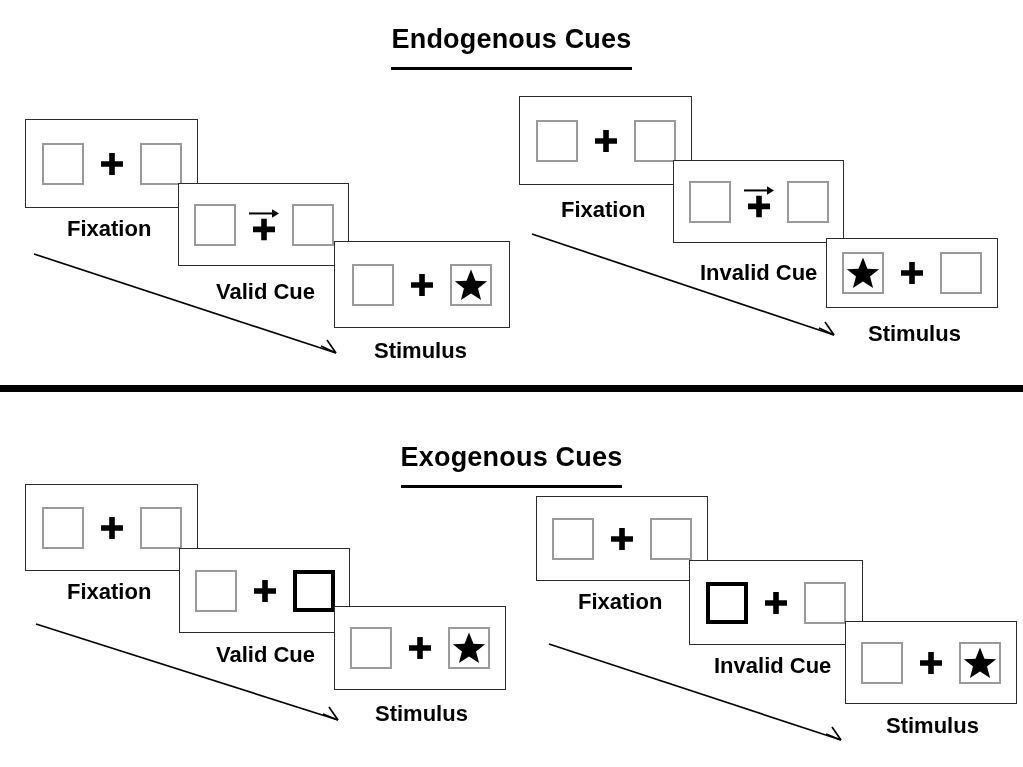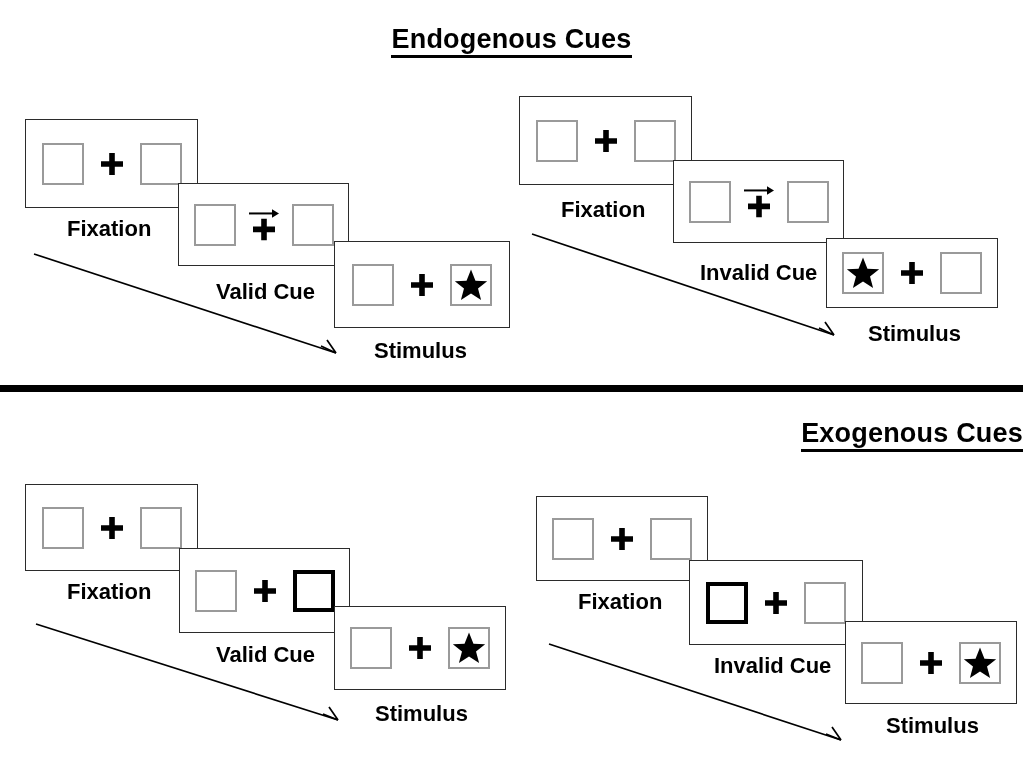--- a/index.html
+++ b/index.html
@@ -19,21 +19,21 @@
     position:absolute;
     width:100%;
     text-align:center;
     font-weight:bold;
     font-size:27px;
     letter-spacing:.2px;
     color:#000;
   }
   .section-title span{
     border-bottom:3px solid #000;
-    padding-bottom:1px;
+    padding-bottom:13px;
   }
 
   
   .divider{
     position:absolute;
     left:0;
     width:1023px;
     height:7px;
     background:#000;
   }
@@ -226,21 +226,21 @@
   </div>
   <div class="stage-label" style="left:868px;top:321px;">Stimulus</div>
 
   <svg class="time-arrow" style="left:528px;top:228px;width:320px;height:120px;" viewBox="0 0 320 120">
     <line x1="4" y1="6" x2="306" y2="107" stroke="#000" stroke-width="1.7"></line>
     <path d="M306 107 L291 100 M306 107 L297 94" stroke="#000" stroke-width="1.7" fill="none"></path>
   </svg>
 
   <div class="divider" style="top:385px;"></div>
 
-  <div class="section-title" style="top:418px;text-align:right;">
+  <div class="section-title" style="top:442px;">
     <span>Exogenous Cues</span>
   </div>
 
   <div class="frame" style="left:25px;top:484px;width:173px;height:87px;">
     <div class="frame-inner">
       <div class="slot"></div>
       <div class="center-col">
         <svg class="plus" viewBox="0 0 22 22">
           <path d="M8.2 0 H13.8 V8.2 H22 V13.8 H13.8 V22 H8.2 V13.8 H0 V8.2 H8.2 Z" fill="#000"></path>
         </svg>

